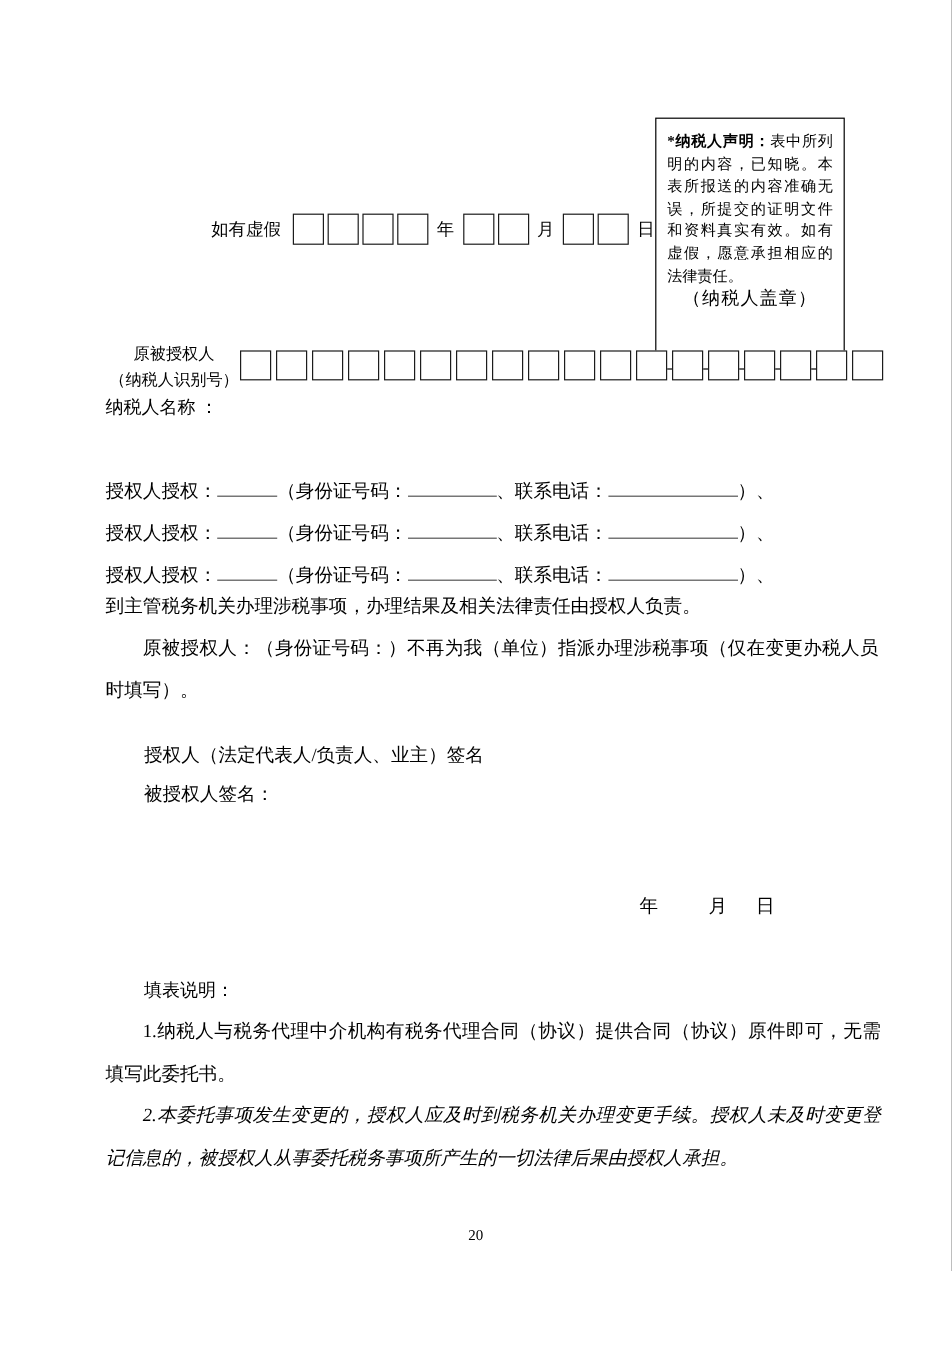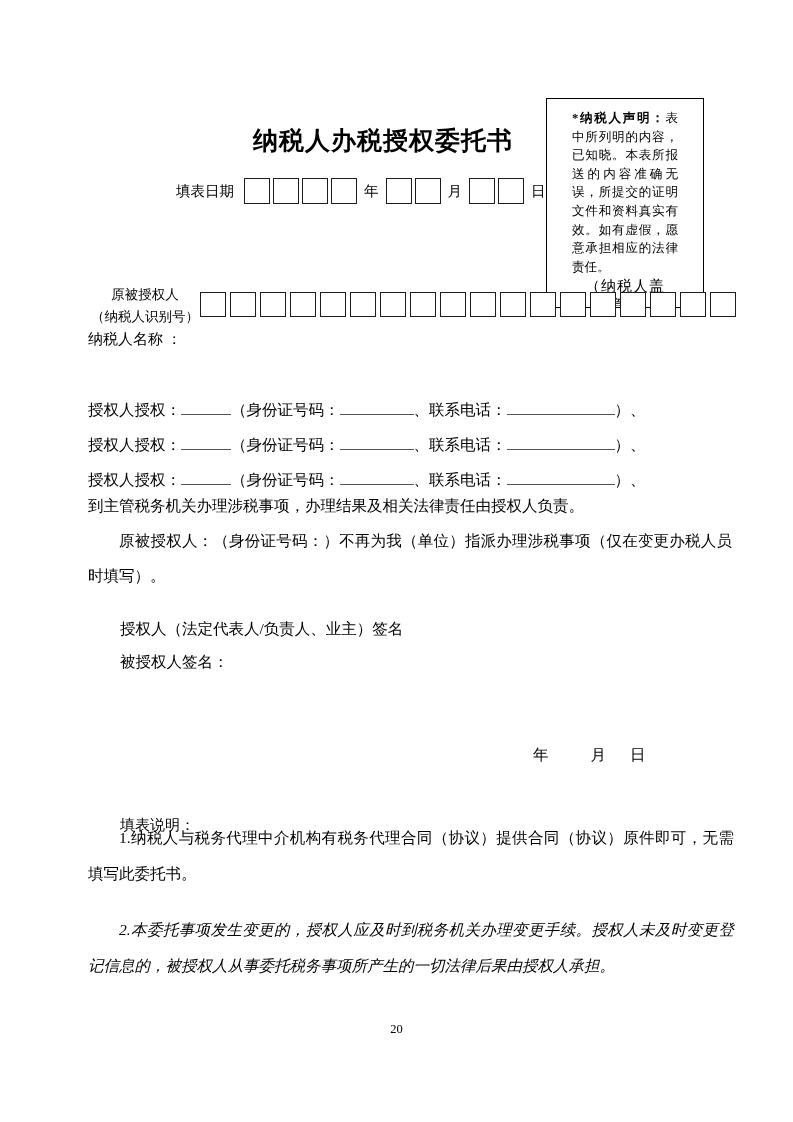--- a/index.html
+++ b/index.html
@@ -26,21 +26,21 @@
     font-size:14.5px;
   }
   .fill-date-row .lbl{margin-right:10px;}
   .boxes{display:flex;gap:3px;}
   .box{width:26px;height:26px;border:1.6px solid #1c1c1c;background:#fff;box-sizing:border-box;}
   .unit{margin:0 7px;}
 
   .declaration-box{
     left:546px;top:98px;width:158px;height:210px;
     border:1.6px solid #000;
-    padding:10px 25px 4px;
+    padding:10px 9px 4px;
     box-sizing:border-box;
     font-size:12.6px;line-height:18.6px;
     text-align:justify;
     overflow:hidden;
   }
   .declaration-box b{letter-spacing:0;}
   .seal-line{text-align:center;font-size:15px;margin-top:1px;letter-spacing:1px;}
 
   .credit-label{
     left:88px;top:284px;width:114px;
@@ -73,39 +73,38 @@
   .date-line{left:533px;top:745px;font-size:15.5px;}
   .date-line .y{margin-right:42px;}
   .date-line .m{margin-right:24px;}
 
   .instr-heading{left:120px;top:816px;font-size:15px;}
   .instr-para{
     left:88px;width:646px;
     font-size:15.5px;line-height:36px;
     text-indent:2em;text-align:justify;
   }
-  .instr-1{top:820px;}
+  .instr-1{top:842px;}
   .instr-2{top:912px;font-style:italic;}
 
   .page-num{
     left:0;right:0;top:1022px;
     text-align:center;
     font-size:12.5px;
     font-family:Liberation Serif, serif;
   }
 </style>
 </head>
 <body>
 
 <div class="page">
 
-  <div class="abs title">纳税人办税授权委托书</div>
 
   <div class="abs fill-date-row">
-    <span class="lbl">填表日期</span>
+    <span class="lbl">如有虚假</span>
     <span class="boxes">
         <span class="box"></span>
         <span class="box"></span>
         <span class="box"></span>
         <span class="box"></span>
       </span>
     <span class="unit">年</span>
     <span class="boxes">
         <span class="box"></span>
         <span class="box"></span>

